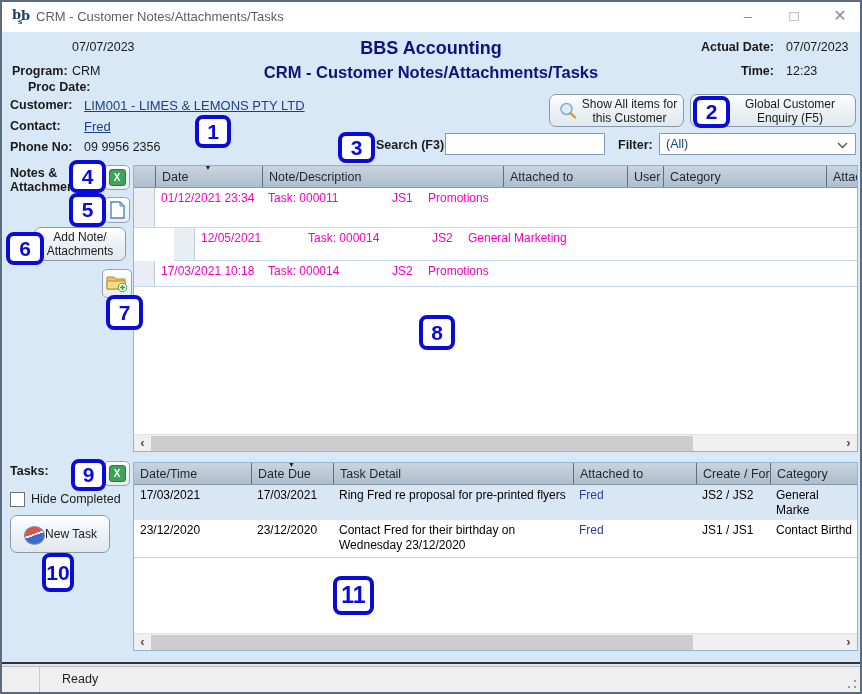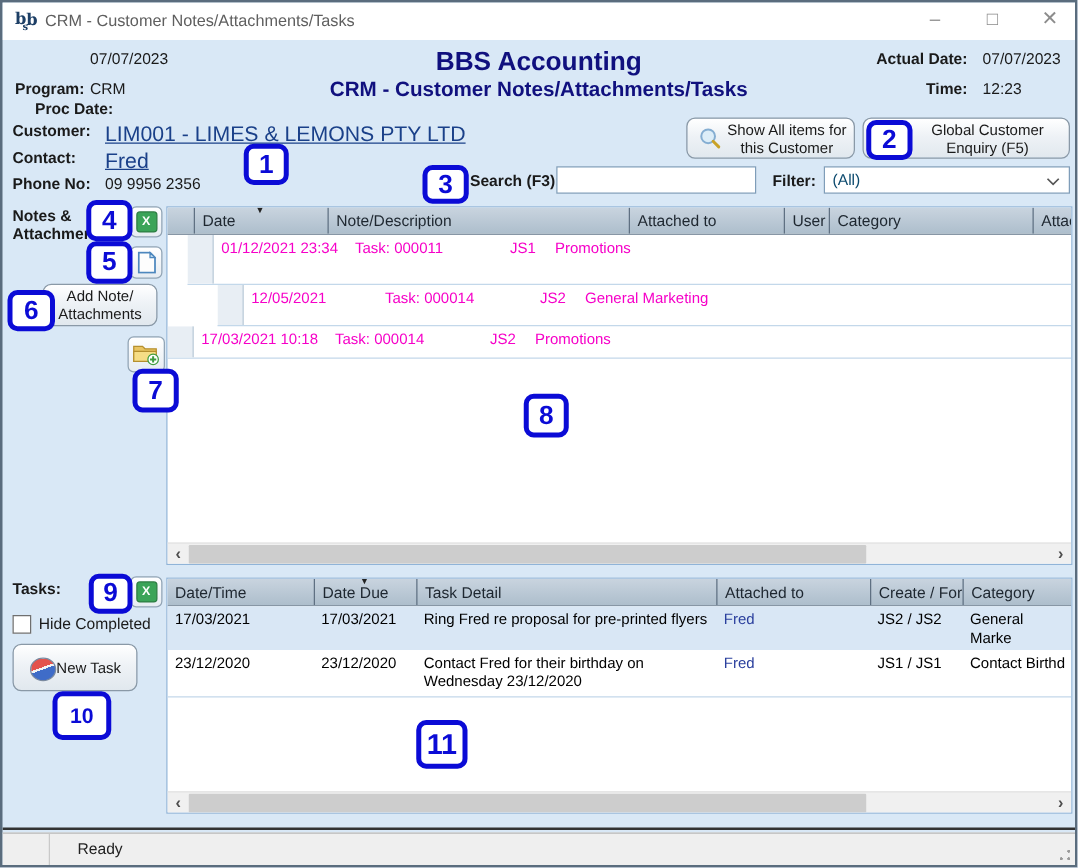--- a/index.html
+++ b/index.html
@@ -17,24 +17,24 @@
   
   .titlebar { position:absolute; left:0; top:0; width:100%; height:30px; background:#fff; }
   .win-title { position:absolute; left:34px; top:0; line-height:30px; font-size:13px; color:#5f5f5f; }
   .appicon { position:absolute; left:9px; top:5px; width:20px; height:20px; }
   .winbtn { position:absolute; top:0; width:44px; height:30px; text-align:center; line-height:28px; font-size:15px; color:#8c8c8c; cursor:default; }
   .winbtn.min{ left:724px; } .winbtn.max{ left:770px; } .winbtn.close{ left:816px; font-size:16px; }
 
   
   .lbl { font-size:12.5px; font-weight:bold; color:#1a1a1a; }
   .val { font-size:12.5px; color:#1a1a1a; }
-  .bbs-title { position:absolute; left:0; top:36px; width:100%; text-align:center; font-size:21px; font-weight:bold; color:var(--navy); }
+  .bbs-title { position:absolute; left:0; top:36px; width:100%; text-align:center; font-size:18px; font-weight:bold; color:var(--navy); }
   .bbs-sub   { position:absolute; left:0; top:61px; width:100%; text-align:center; font-size:16.5px; font-weight:bold; color:var(--navy); }
 
-  .link { font-size:17px; color:var(--link); text-decoration:underline; cursor:pointer;text-align:center; }
+  .link { font-size:13px; color:var(--link); text-decoration:underline; cursor:pointer;text-align:center; }
 
   
   .btn {
     position:absolute; border:1px solid #8a99a7; border-radius:7px;
     background:linear-gradient(#ffffff,#eef2f6 45%,#e1e8ee);
     font-size:12px; color:#1a1a1a; display:flex; align-items:center; justify-content:center;
     text-align:center; cursor:pointer;
   }
   .two-line { white-space:pre-line; line-height:14px; }
   .showall-btn { left:547px; top:92px; width:135px; height:33px; padding-left:26px; }
@@ -76,21 +76,21 @@
   .selcell { background:#e8eef4; border-right:1px solid #bccbd9; padding:0; }
   .rowsep { border-bottom:1px solid var(--row_separator); }
   .mag { color:var(--magenta); }
   .fredlink { color:#2a3f9d; }
 
   
   .nc0{width:21px;} .nc1{width:107px;} .nc2{width:241px;} .nc3{width:124px;} .nc4{width:36px;} .nc5{width:163px;} .nc6{flex:1 1 auto; width:auto;}
   
   .tc0{width:117px;} .tc1{width:82px;} .tc2{width:240px;} .tc3{width:123px;} .tc4{width:74px;} .tc5{flex:1 1 auto; width:auto;}
 
-  .nrow1{min-height:40px;margin-left:16px;} .nrow2{min-height:33px;margin-left:40px;} .nrow3{min-height:26px;}
+  .nrow1{min-height:40px;} .nrow2{min-height:33px;margin-left:40px;} .nrow3{min-height:26px;}
   .trow1{min-height:29px; background:var(--selected_row);} .trow2{min-height:38px;}
 
   
   .hscroll { position:absolute; left:0; bottom:0; width:100%; height:17px; background:#f0f0f0; border-top:1px solid #e2e2e2; }
   .sarrow { position:absolute; top:0; width:17px; height:17px; color:#4d4d4d; font-size:13px; font-weight:bold; line-height:15px; text-align:center; cursor:pointer; }
   .sarrow.left{ left:0; } .sarrow.right{ right:0; }
   .sthumb { position:absolute; left:17px; top:1px; height:15px; width:542px; background:#cdcdcd; border-radius:1px; cursor:pointer; }
 
   
   .status-sep { position:absolute; left:0; top:660px; width:100%; height:2px; background:#333; }
@@ -110,21 +110,21 @@
     font-family:"Liberation Sans",sans-serif; }
   .c1{ left:193px; top:113px; width:36px; height:33px; }
   .c2{ left:691px; top:94px;  width:37px; height:32px; }
   .c3{ left:336px; top:130px; width:37px; height:31px; }
   .c4{ left:67px;  top:158px; width:37px; height:33px; }
   .c5{ left:67px;  top:191px; width:37px; height:34px; }
   .c6{ left:4px;   top:230px; width:38px; height:33px; }
   .c7{ left:104px; top:293px; width:37px; height:35px; }
   .c8{ left:417px; top:313px; width:36px; height:35px; }
   .c9{ left:69px;  top:457px; width:35px; height:32px; }
-  .c10{ left:40px; top:551px; width:47px; height:39px; font-size:17px; }
+  .c10{ left:40px; top:551px; width:32px; height:39px; font-size:21px; }
   .c11{ left:331px; top:574px; width:41px; height:39px; font-size:23px; }
 </style>
 </head>
 <body>
 
 <div class="window">
 
   <div class="titlebar">
     <svg class="appicon" viewBox="0 0 20 20">
       <text x="1" y="12" font-family="DejaVu Serif, serif" font-weight="bold" font-size="13" fill="#1d3f66">b</text>

